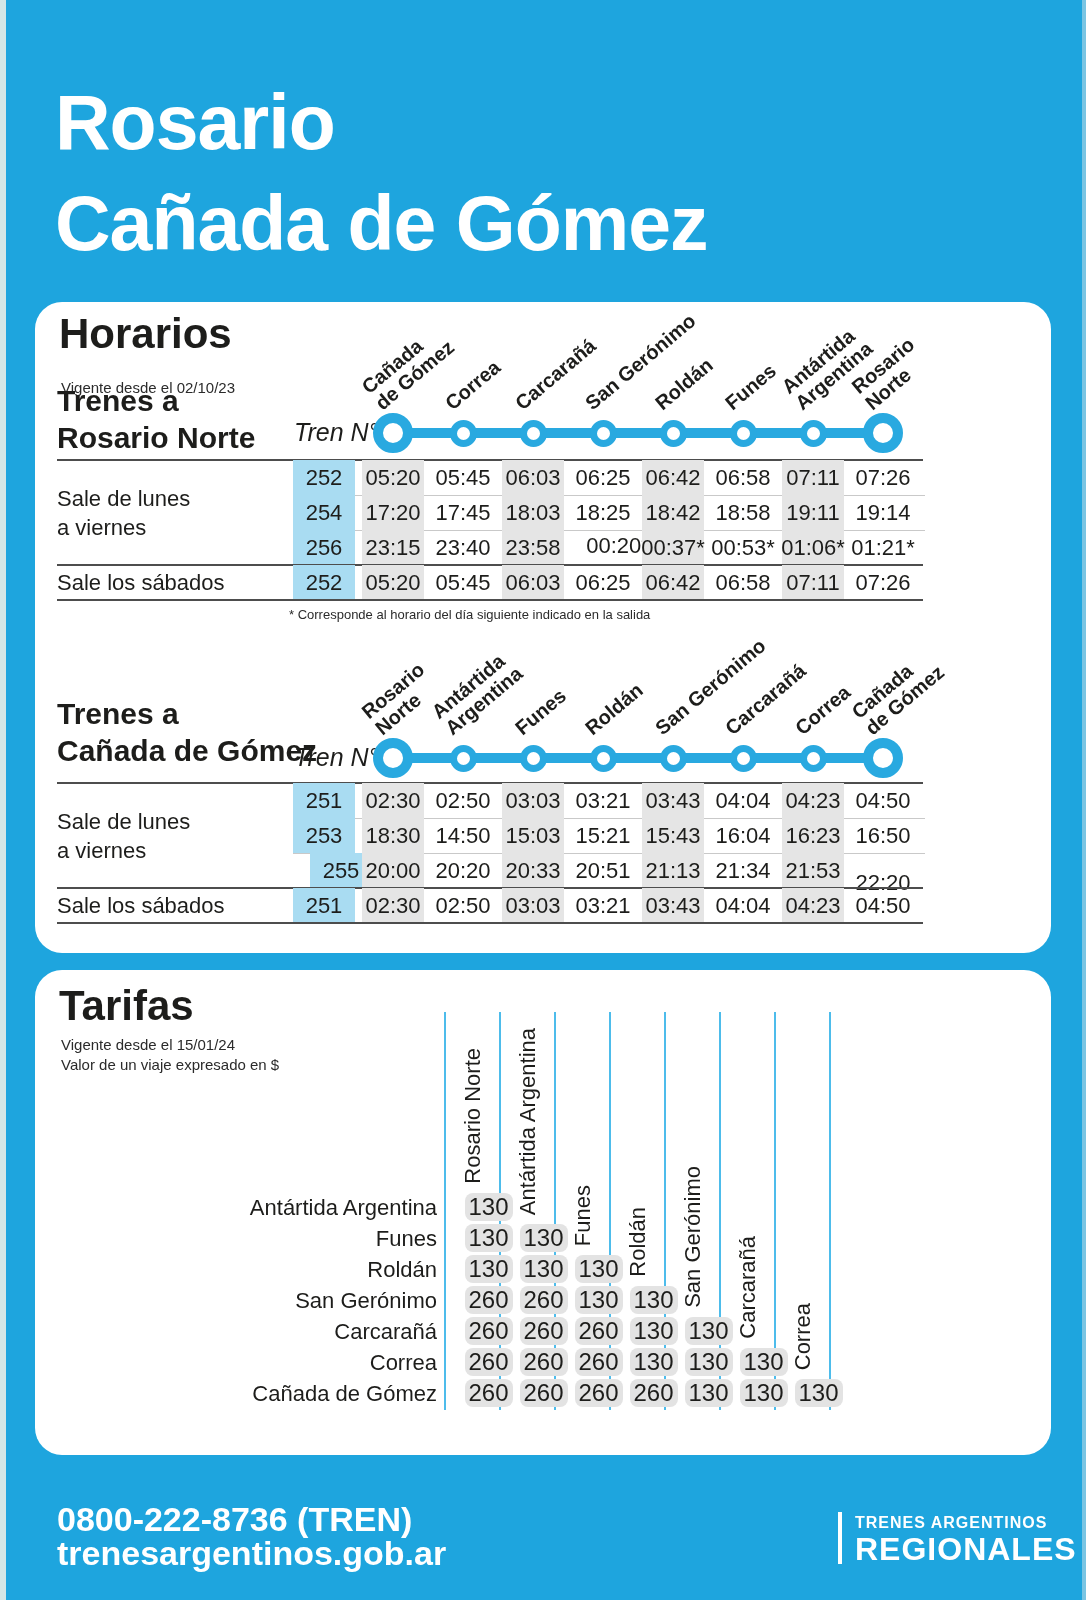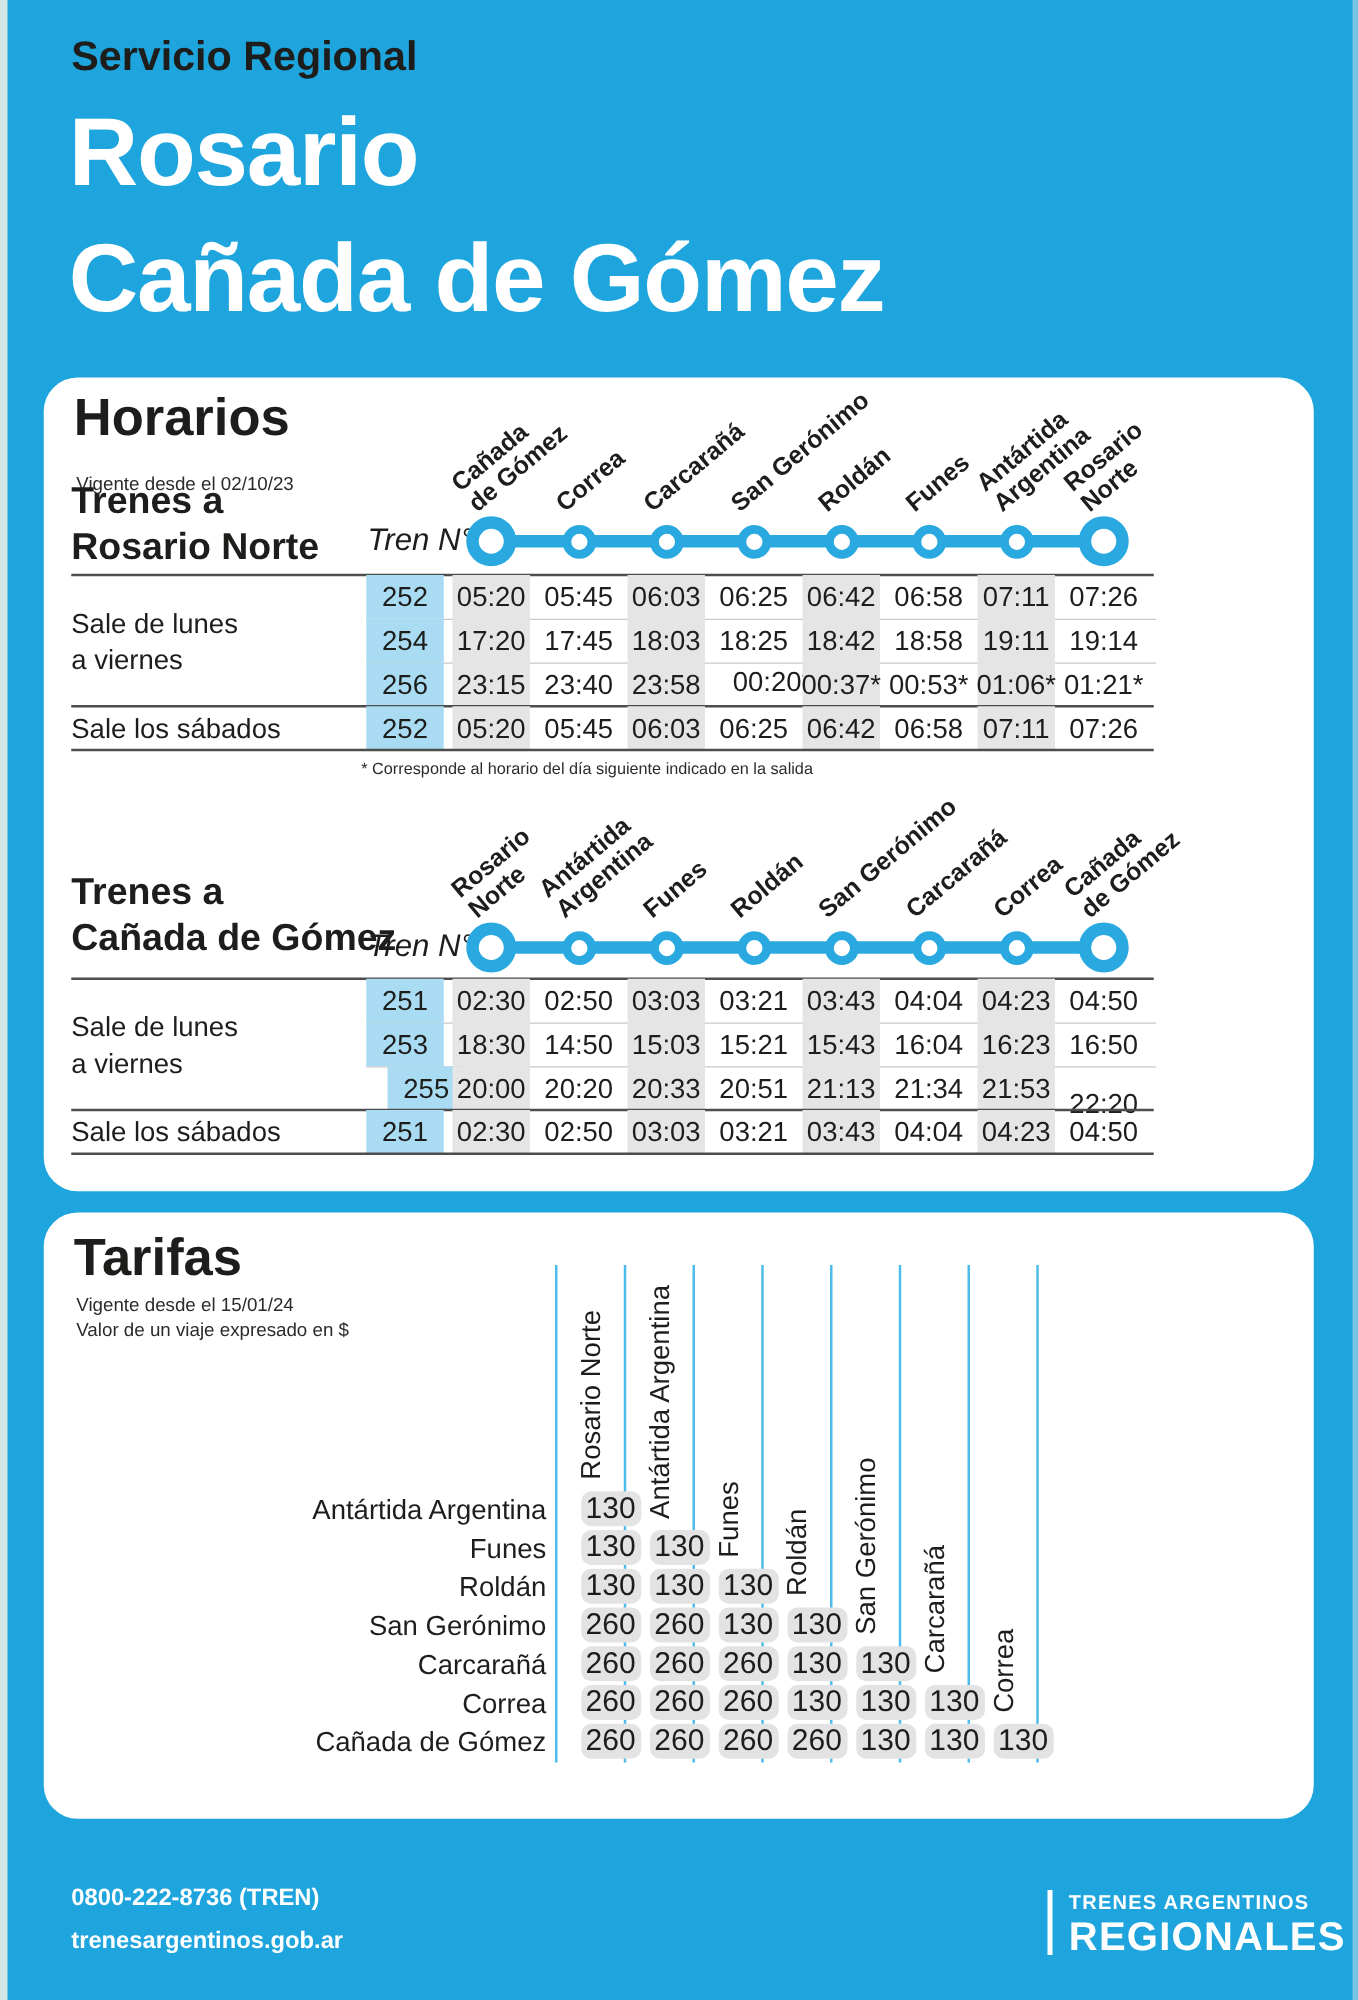--- a/index.html
+++ b/index.html
@@ -44,34 +44,33 @@
 
   
   .col-line{position:absolute;width:2px;background:#4DBCEB;}
   .fare-row-label{position:absolute;left:22px;width:380px;text-align:right;font-size:22px;}
   .fare-pill{position:absolute;display:flex;align-items:center;justify-content:center;
              background:#E3E3E3;border-radius:8px;font-size:24px;margin-left:16px;}
   .v-anchor{position:absolute;width:0;height:0;}
   .v-anchor span{position:absolute;left:-13px;bottom:0;writing-mode:vertical-rl;transform:rotate(180deg);
                  font-size:22px;white-space:nowrap;}
 
-  .footer-left{position:absolute;left:57px;top:1502px;color:#fff;font-size:19px;font-weight:700;line-height:34px;}
+  .footer-left{position:absolute;left:57px;top:1502px;color:#fff;font-size:34px;font-weight:700;line-height:34px;}
   .brand{position:absolute;left:838px;top:1512px;display:flex;color:#fff;}
   .brand .bar{width:4px;height:52px;background:#fff;margin-right:13px;}
   .brand .l1{font-size:16px;font-weight:700;letter-spacing:1px;line-height:22px;}
   .brand .l2{font-size:32px;font-weight:700;letter-spacing:1px;line-height:30px;}
 </style>
 </head>
 <body>
 
 <div class="page">
   <div class="edge-strip edge-left"></div>
   <div class="edge-strip edge-right"></div>
 
-  <div class="kicker">Servicio Regional</div>
   <div class="big-title">
     <div>Rosario</div>
     <div>Cañada de Gómez</div>
   </div>
 
   <section class="card card-horarios" id="horarios-card">
     <h2>Horarios</h2>
     <div class="note">Vigente desde el 02/10/23</div>
 
   <div class="dir-title" style="position: absolute; left: 22px; top: 80px;">Trenes a

